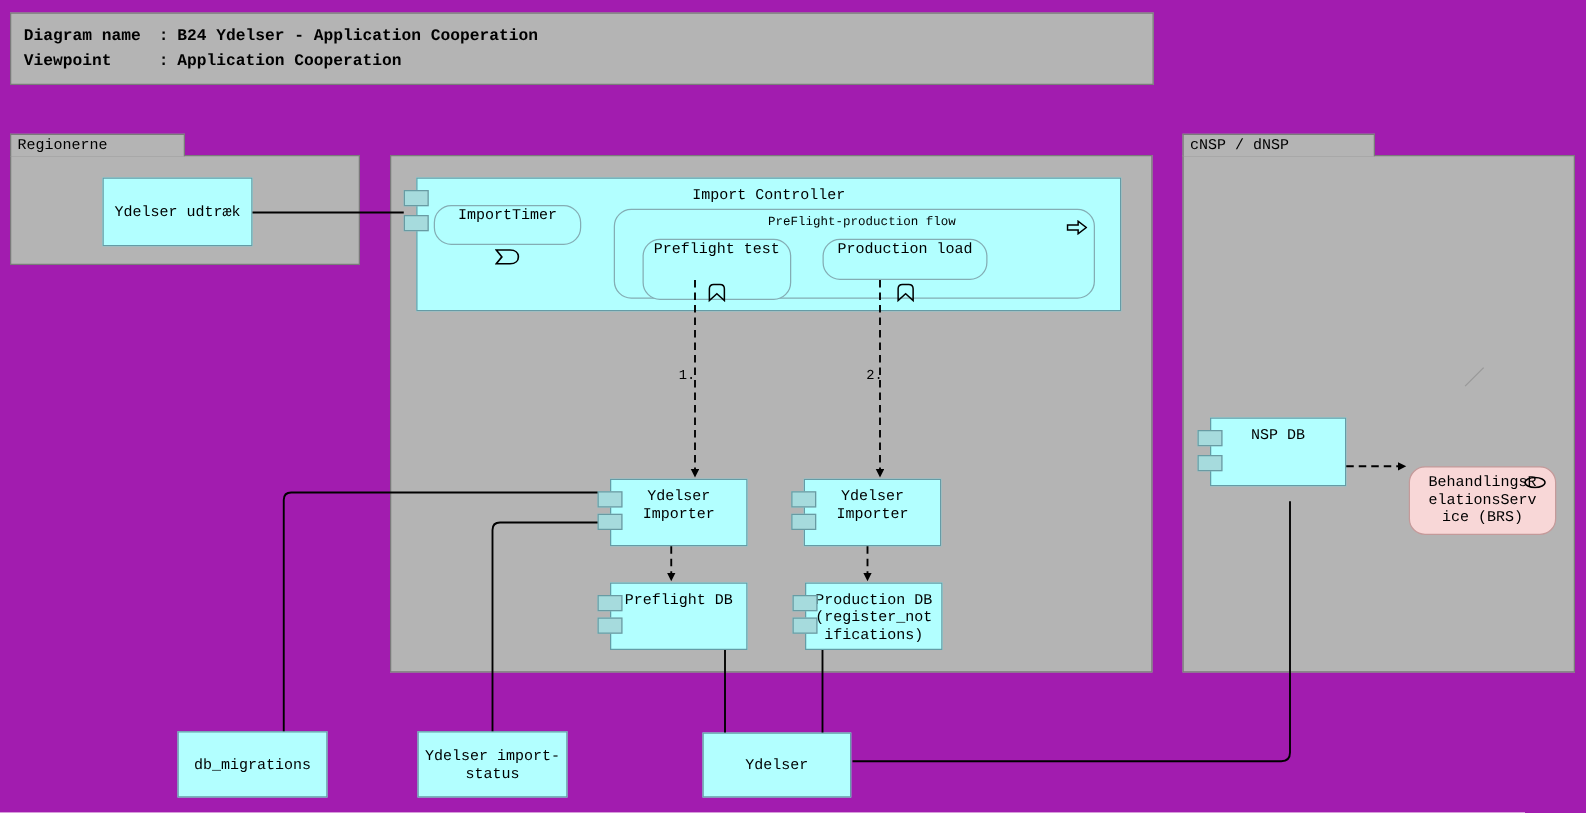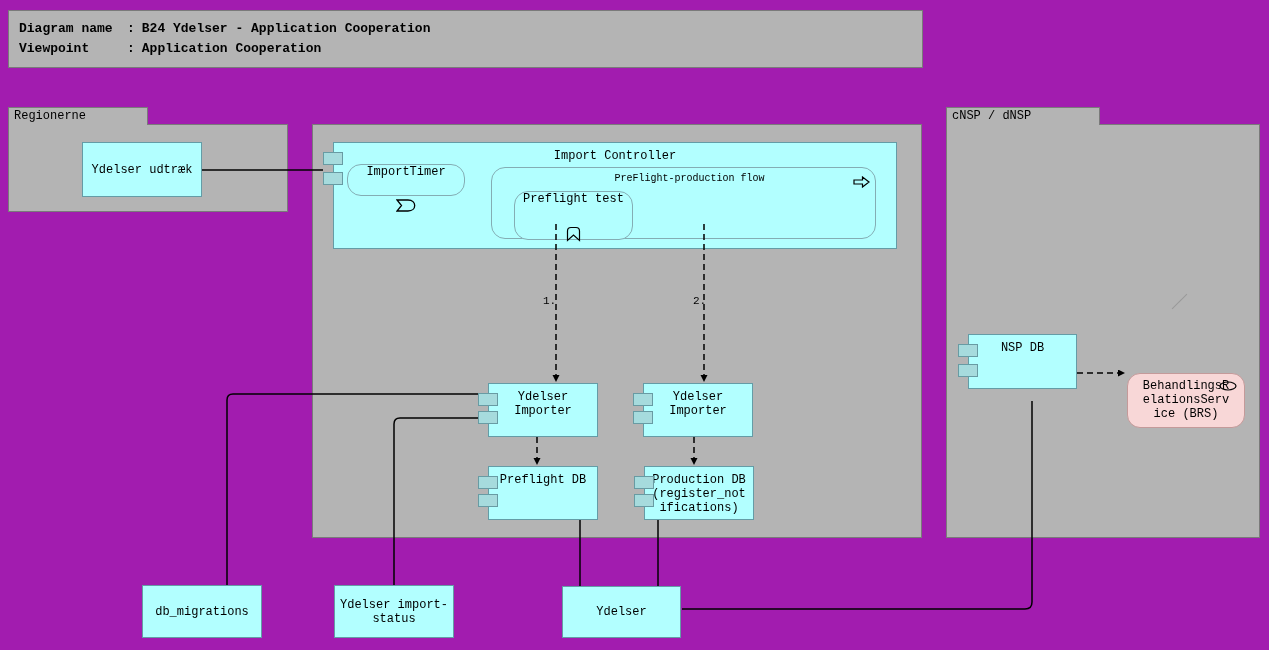--- a/index.html
+++ b/index.html
@@ -144,20 +144,26 @@
     </svg>
   </div>
 
   <div class="rounded" id="preflight-test">
     <span>Preflight test</span>
     <svg class="icon" width="15" height="16" viewBox="0 0 15 16">
       <path d="M1.5 14.5 V5 Q1.5 1.5 5 1.5 H10 Q13.5 1.5 13.5 5 V14.5 L7.5 9 Z" fill="none" stroke="#000" stroke-width="1.2"></path>
     </svg>
   </div>
 
+  <div class="rounded" id="production-load">
+    <span>Production load</span>
+    <svg class="icon" width="15" height="16" viewBox="0 0 15 16">
+      <path d="M1.5 14.5 V5 Q1.5 1.5 5 1.5 H10 Q13.5 1.5 13.5 5 V14.5 L7.5 9 Z" fill="none" stroke="#000" stroke-width="1.2"></path>
+    </svg>
+  </div>
 
   <div class="comp" id="importer-left">
     <div class="comp-label">Ydelser Importer</div>
     <div class="sq sq1"></div>
     <div class="sq sq2"></div>
   </div>
 
   <div class="comp" id="importer-right">
     <div class="comp-label">Ydelser Importer</div>
     <div class="sq sq1"></div>

